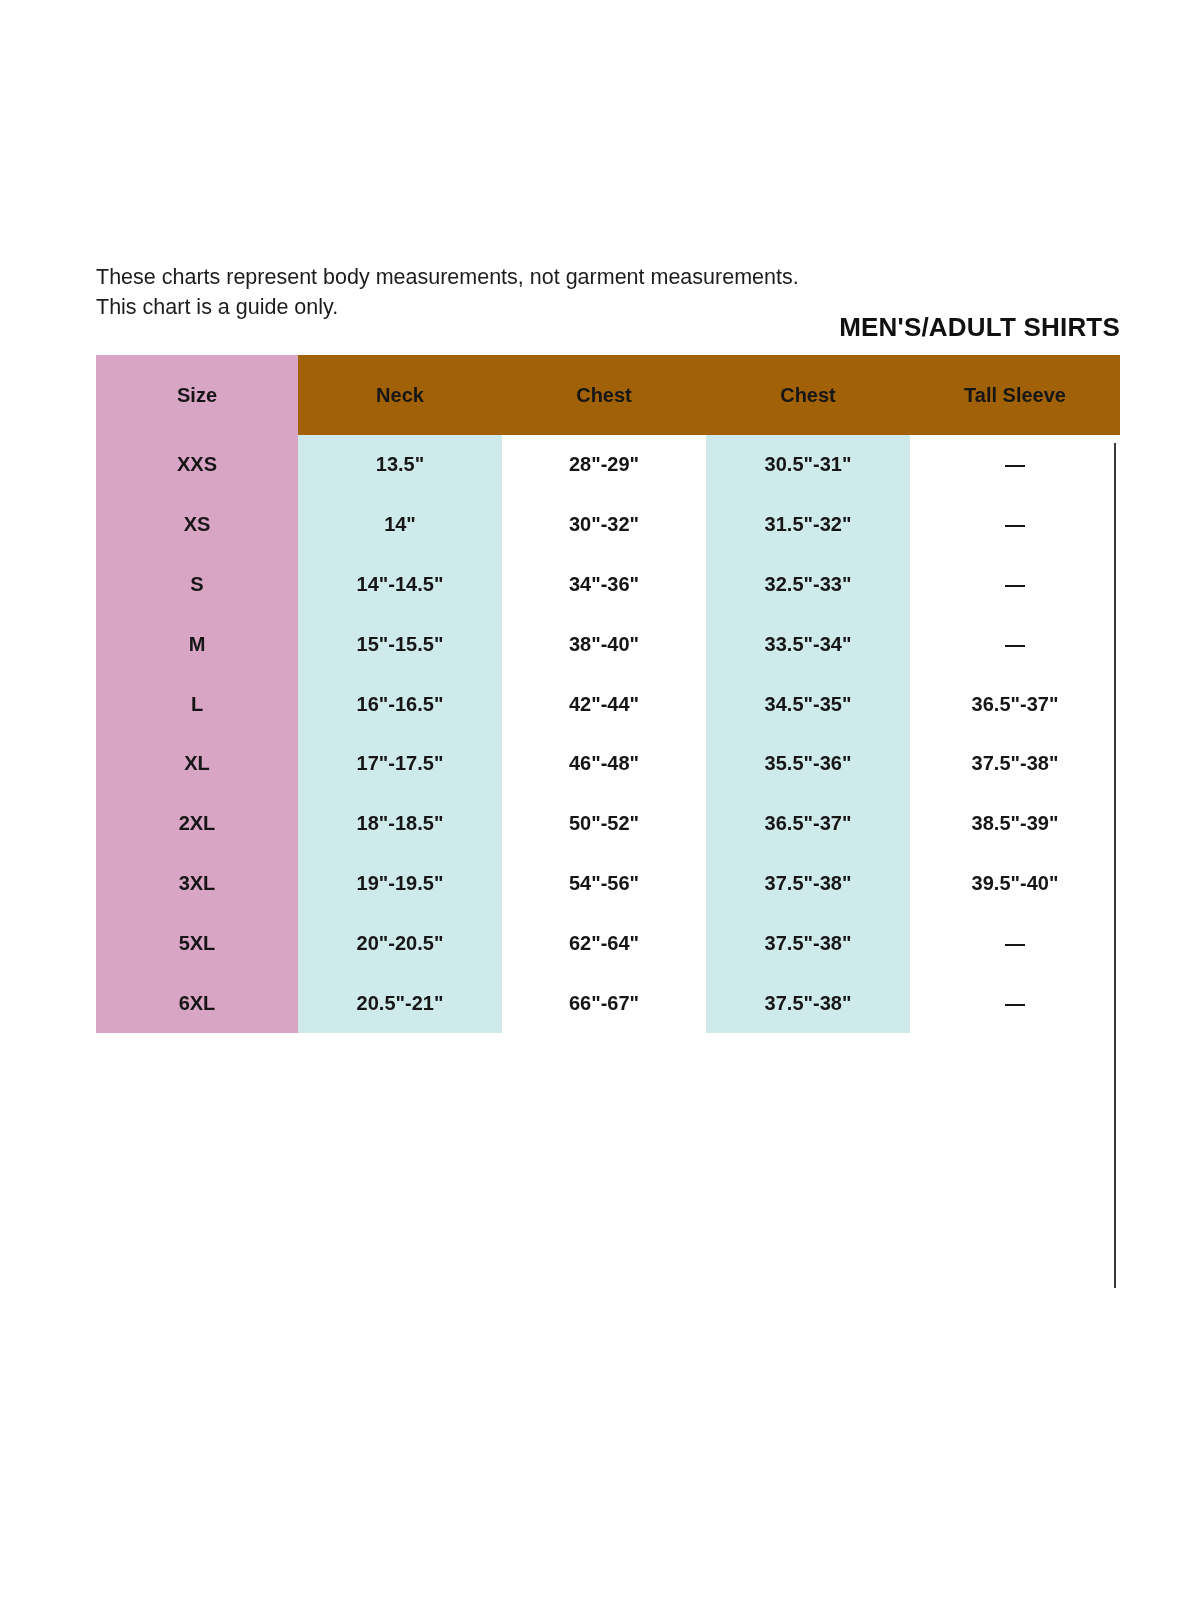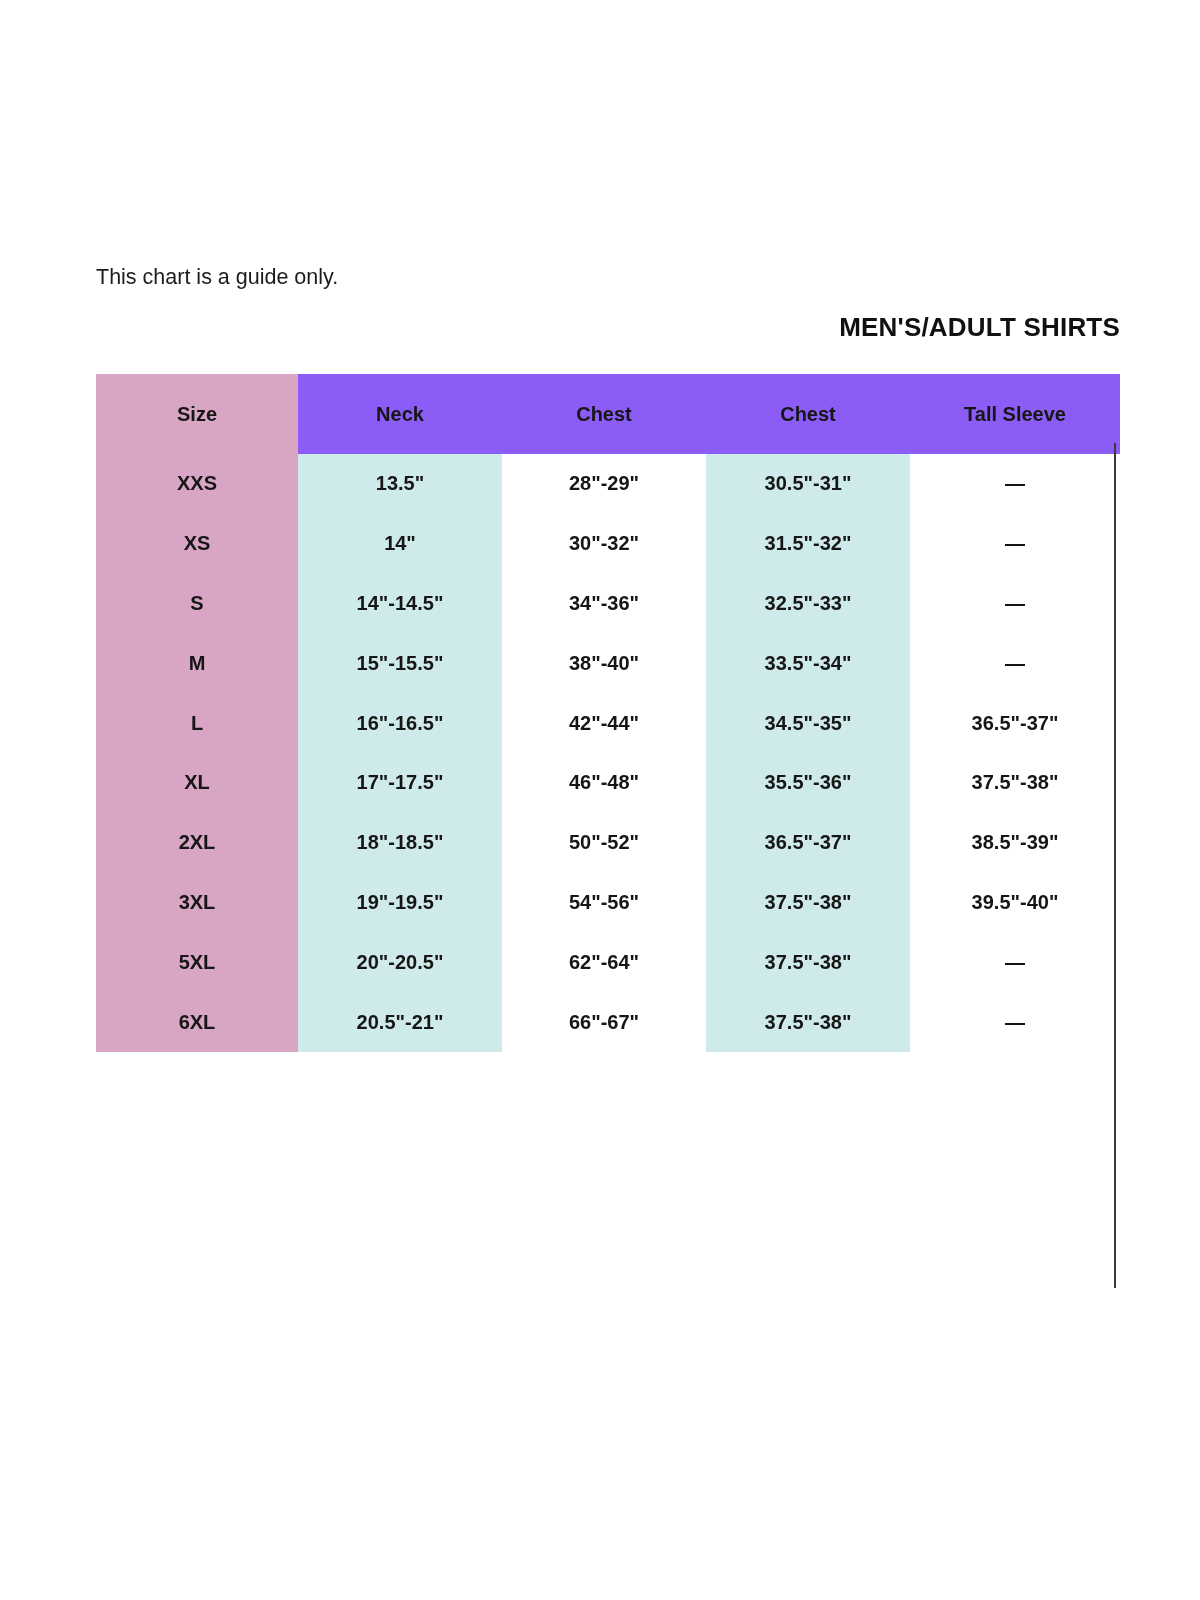--- a/index.html
+++ b/index.html
@@ -42,41 +42,41 @@
     width: 1024px;
     text-align: right;
     font-size: 26px;
     font-weight: bold;
     letter-spacing: 0.2px;
     color: #111111;
   }
   .table-wrap {
     position: absolute;
     left: 96px;
-    top: 374px;
+    top: 355px;
     width: 1024px;
   }
   table.size-table {
     border-collapse: collapse;
     width: 1024px;
     table-layout: fixed;
   }
   table.size-table th,
   table.size-table td {
     padding: 0;
     margin: 0;
     text-align: center;
     vertical-align: middle;
     font-size: 20px;
     font-weight: bold;
     color: #161616;
   }
   thead th {
     height: 80px;
-    background: #8b5cf6;
+    background: #a16207;
     font-size: 20.5px;
   }
   thead th.col-size { background: #d9a5c4; }
   tbody tr { height: 59.8px; }
   td.col-size {
     background: #d9a5c4;
   }
   td.band {
     background: #cfeaea;
   }
@@ -92,20 +92,21 @@
     height: 845px;
     background: #3a3a3a;
   }
 </style>
 </head>
 <body>
 
 <div class="page">
 
   <div class="intro">
+    <div>These charts represent body measurements, not garment measurements.</div>
     <div>This chart is a guide only.</div>
   </div>
 
   <div class="chart-title">MEN'S/ADULT SHIRTS</div>
 
   <div class="table-wrap">
     <table class="size-table">
       <colgroup>
         <col style="width:202px">
         <col style="width:204px">

